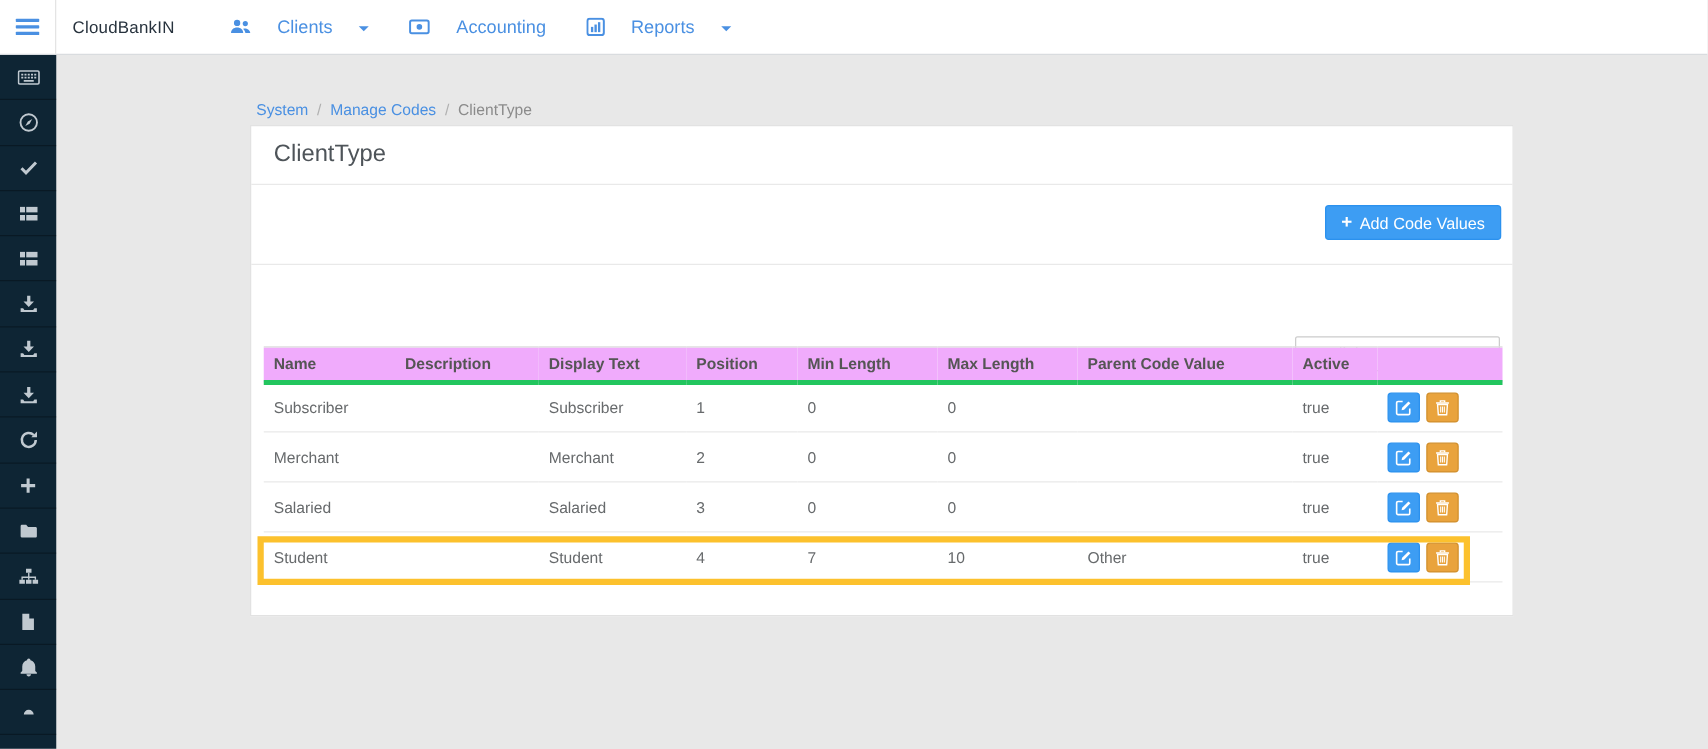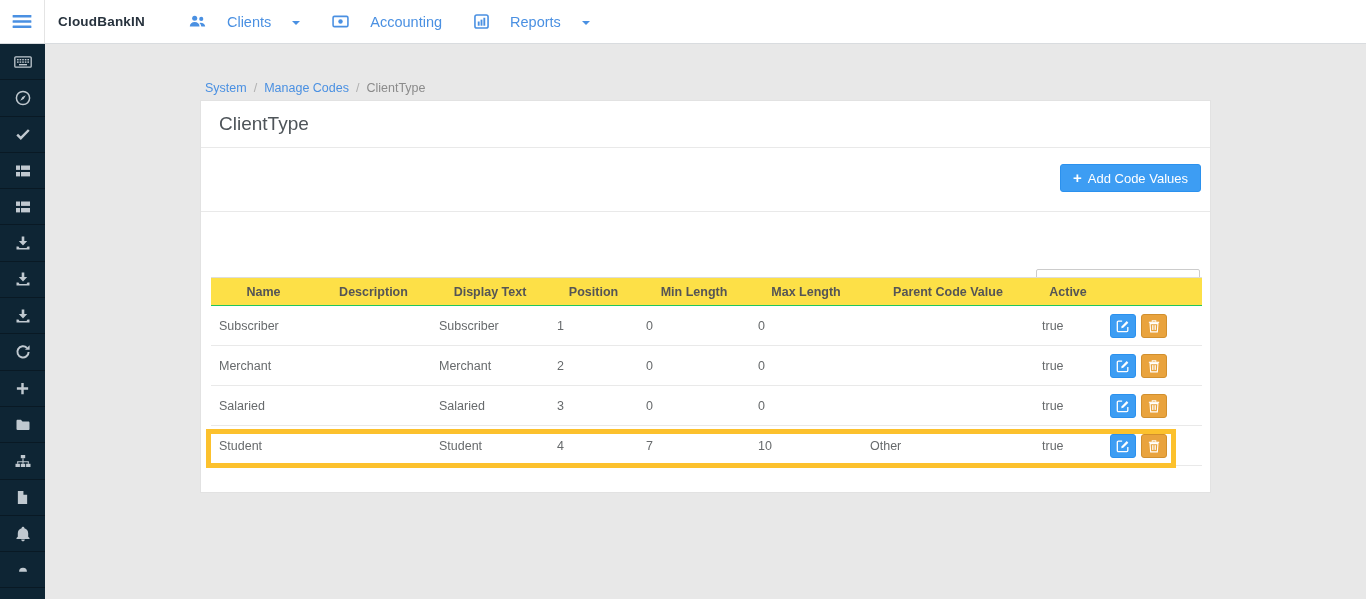--- a/index.html
+++ b/index.html
@@ -8,21 +8,21 @@
     width:1366px; height:599px; position:relative; overflow:hidden;
     font-family:"Liberation Sans", sans-serif;
     background:#e8e8e8; color:#676a6c;
   }
   
   .topbar { position:absolute; top:0; left:0; width:1366px; height:44px;
     background:#fff; border-bottom:1px solid #d9dcdf; display:flex; align-items:stretch; z-index:20; }
   .burger-cell { width:45px; min-width:45px; display:flex; align-items:center; justify-content:center;
     border-right:1px solid #e4e4e4; color:#4a90e2; cursor:pointer; }
   .brand { display:flex; align-items:center; padding:0 12px 0 13px;
-    font-weight:bold; font-size:13.5px; color:#27323d; letter-spacing:.2px; }
+    font-weight:normal; font-size:13.5px; color:#27323d; letter-spacing:.2px; }
   .nav-menu { display:flex; align-items:stretch; margin-left:16px; }
   .nav-item { display:flex; align-items:center; gap:21px; padding:0 16px;
     color:#4a90e2; font-size:14.5px; cursor:pointer; }
   .caret { width:0; height:0; border-left:4px solid transparent; border-right:4px solid transparent;
     border-top:4px solid currentColor; display:inline-block; margin-top:2px; }
   .topbar-right { margin-left:auto; display:flex; align-items:center; padding-right:14px; }
   .search-group { display:flex; height:29px; }
   .search-input { width:224px; height:29px; border:1px solid #ccc; border-right:none;
     border-radius:3px 0 0 3px; padding:0 11px; font-size:13px; color:#555; outline:none;
     font-family:"Liberation Sans", sans-serif; }
@@ -50,22 +50,22 @@
     background:#3d9df3; border:1px solid #2b91ee; border-radius:3px; color:#fff; font-size:13px;
     padding:0 12px; cursor:pointer; font-family:"Liberation Sans", sans-serif; }
   .add-btn .plus { font-weight:bold; font-size:15px; line-height:1; margin-top:-1px; }
   .divider-2 { position:absolute; top:110px; left:0; width:100%; border-top:1px solid #e9e9e9; }
   .lang-select { position:absolute; top:131px; right:10px; width:164px; height:28px;
     border:1px solid #ccc; border-radius:2px; background:#fff; display:flex; align-items:center;
     justify-content:space-between; padding:0 10px; font-size:13.5px; color:#666; cursor:pointer;margin-top:37px; }
   .lang-select .chev { color:#555; display:flex; align-items:center; }
   .table-wrap { position:absolute; left:10px; right:10px; top:176px; }
   table { width:100%; border-collapse:collapse; table-layout:fixed; font-size:12.5px; color:#676a6c; }
-  th { background:#fde047; text-align:center; font-weight:600; color:#555; font-size:12.5px;
-    padding:0 8px; height:28px; border-top:1px solid #ddd; border-bottom:1px solid #22c55e; }
+  th { background:#f0abfc; text-align:left; font-weight:600; color:#555; font-size:12.5px;
+    padding:0 8px; height:28px; border-top:1px solid #ddd; border-bottom:4px solid #22c55e; }
   td { padding:0 8px; height:40px; border-bottom:1px solid #e9e9e9; vertical-align:middle; }
   .btn-sq { width:26px; height:24px; border-radius:3px; display:inline-flex; align-items:center;
     justify-content:center; margin-right:5px; cursor:pointer; border:1px solid transparent; padding:0; }
   .btn-edit { background:#3d9df3; border-color:#2b91ee; color:#fff; }
   .btn-del  { background:#e9a33d; border-color:#d18f2d; color:#fff; }
   .highlight-box { position:absolute; left:5px; top:328px; width:970px; height:39px;
     border:5px solid #fcc12d; pointer-events:none; z-index:5; }
   svg { display:block; }
 </style>
 </head>

